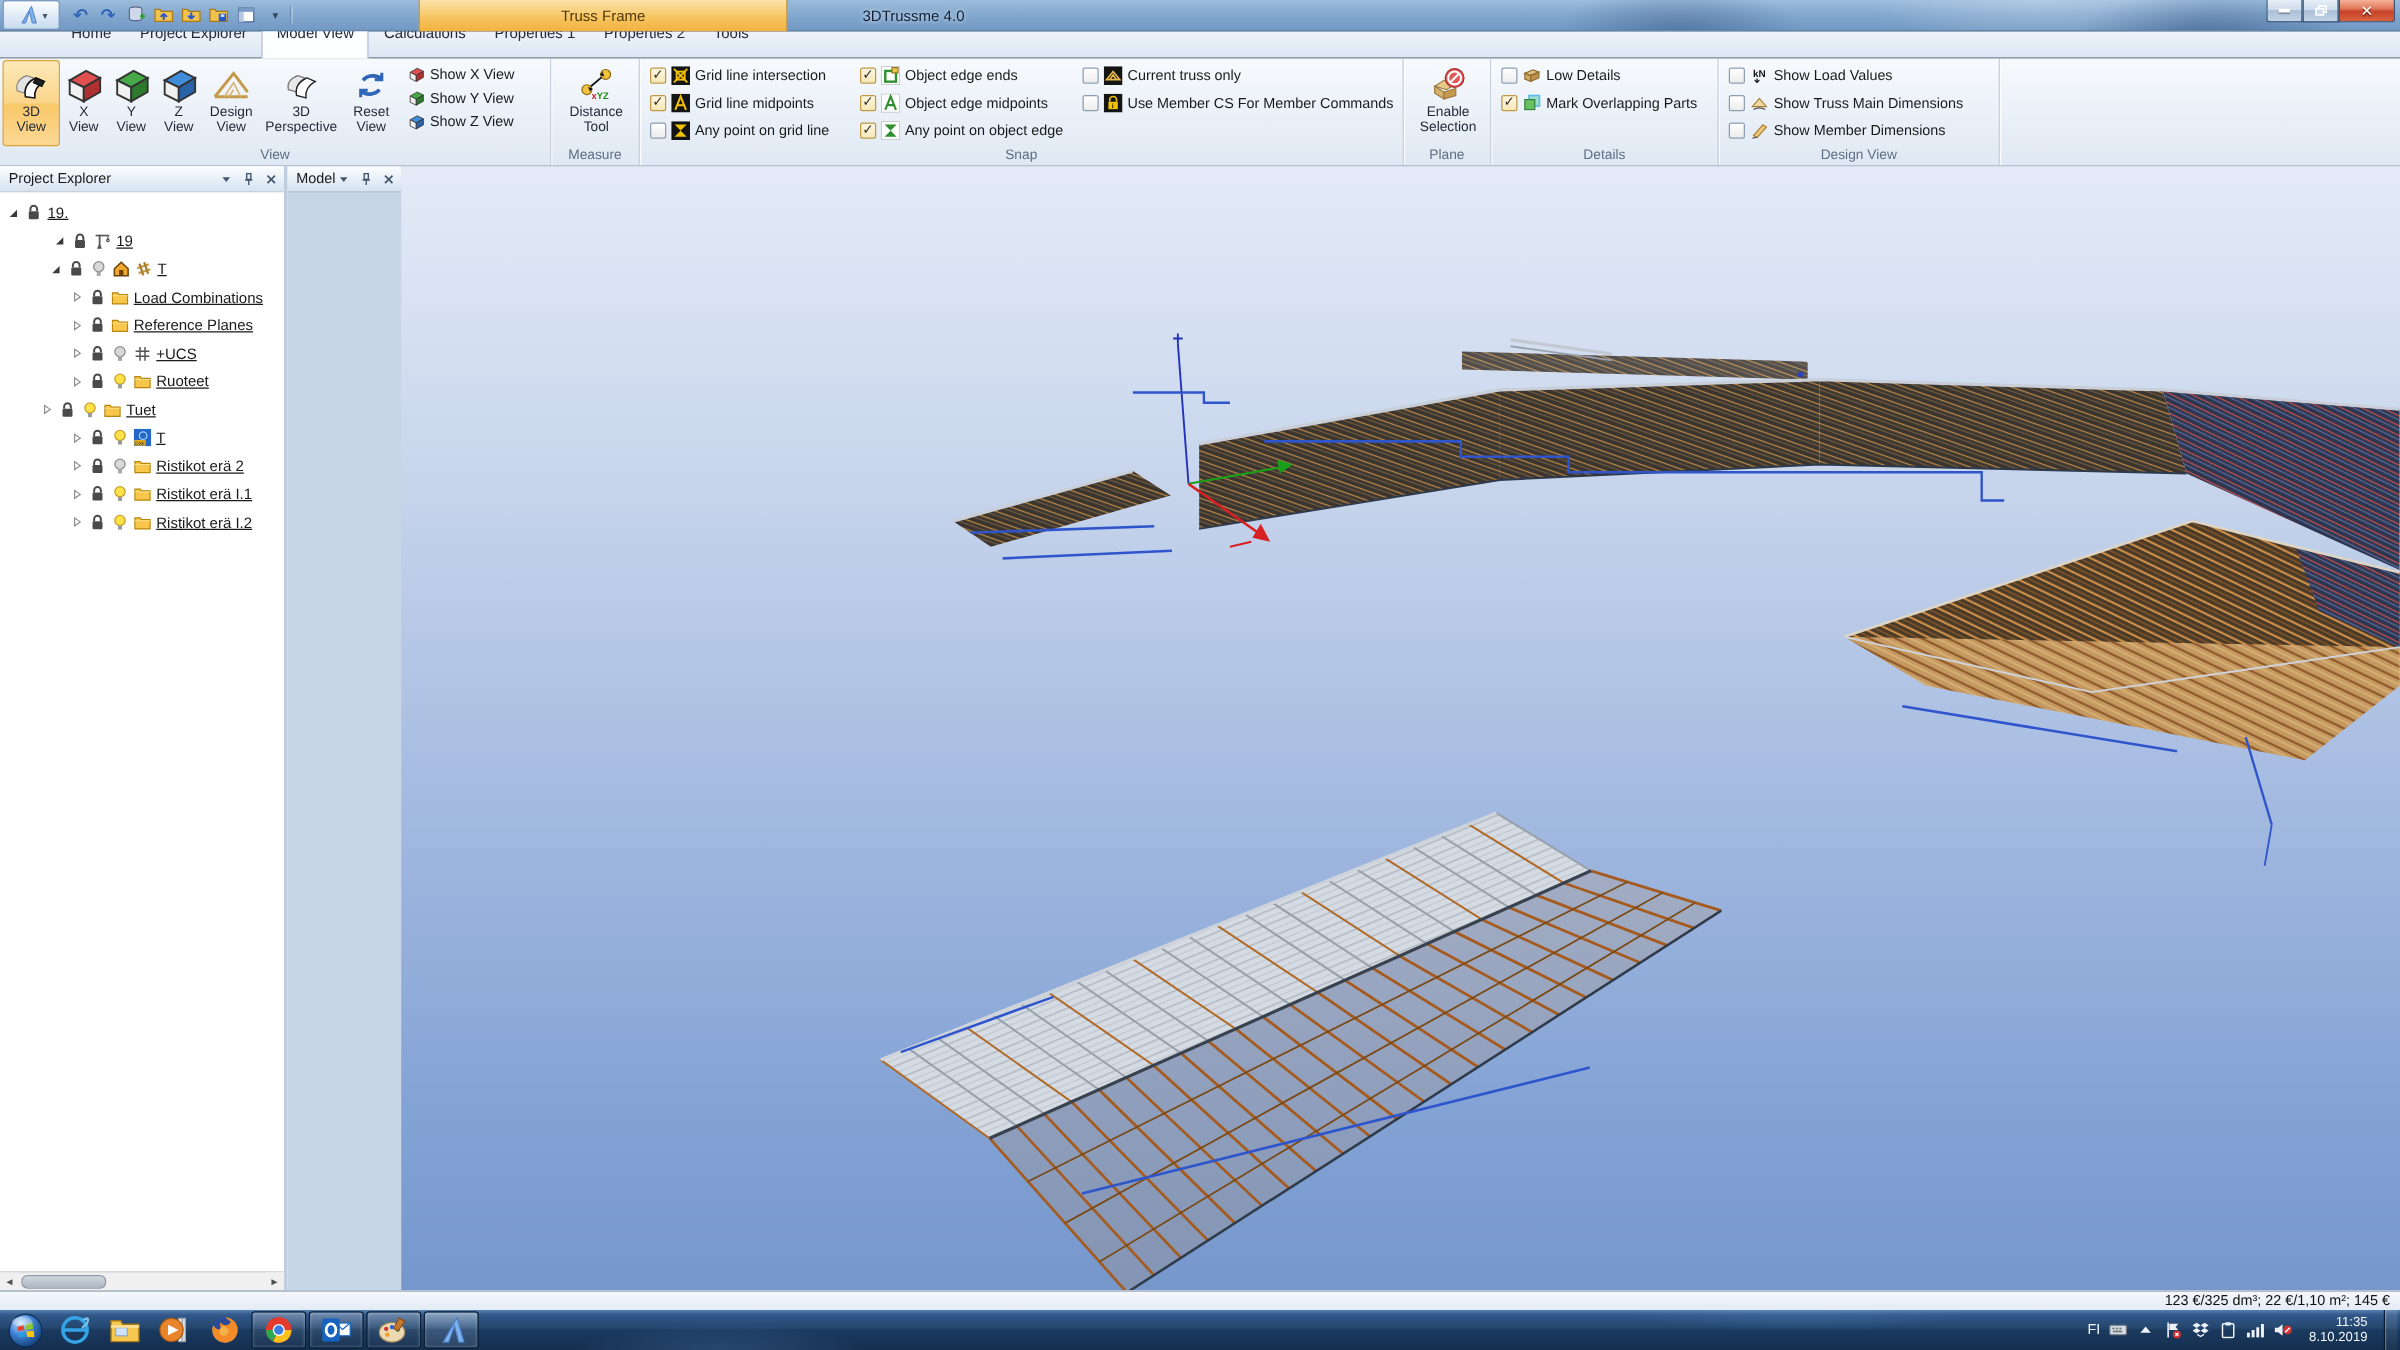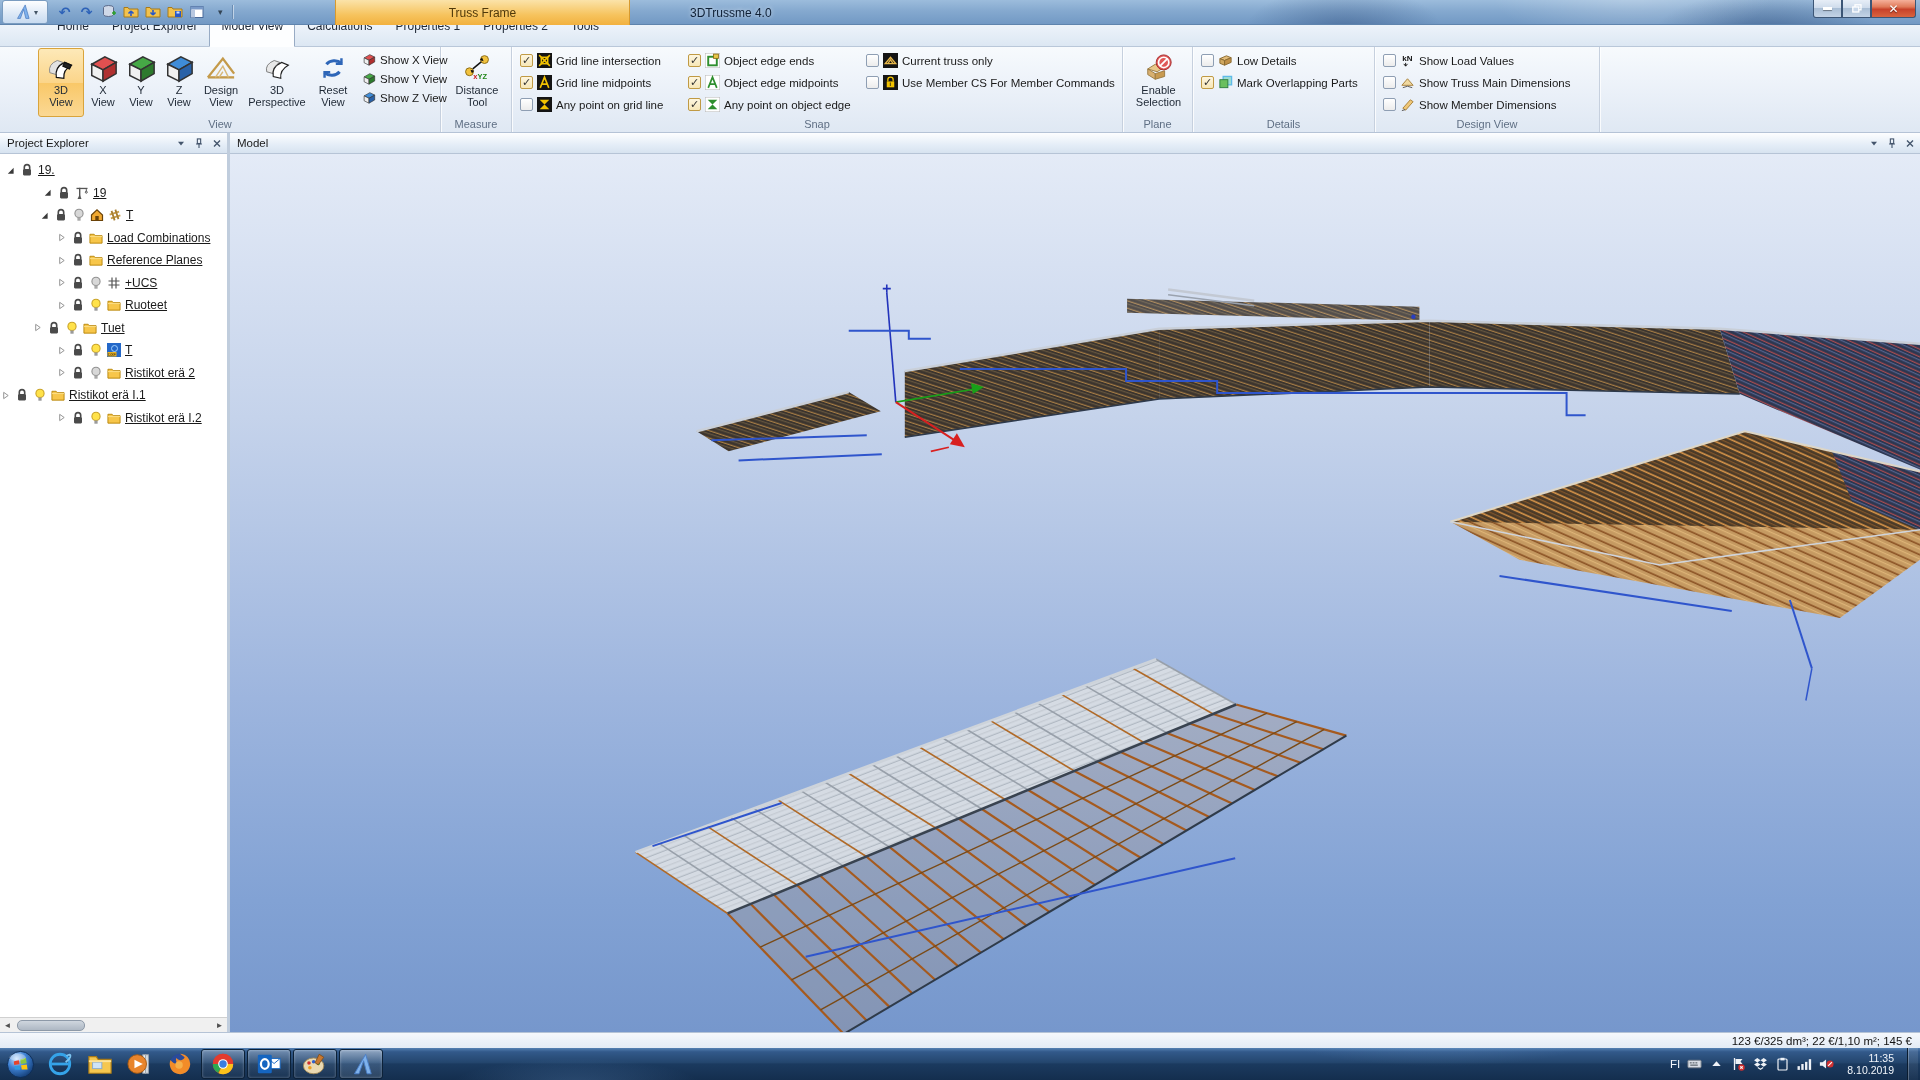--- a/index.html
+++ b/index.html
@@ -49,21 +49,21 @@
   .tab.selected{background:#fdfeff;border:1px solid #98abc4;border-bottom:1px solid #fdfeff;
     border-radius:3px 3px 0 0;margin-bottom:-1px;}
 
   
   .ribbon{height:86px;flex:0 0 86px;display:flex;
     background:linear-gradient(180deg,#f7fafd 0%,#eaf0f8 55%,#dfe8f3 100%);
     border-bottom:1px solid #b5c3d6;}
   .rgroup{display:flex;flex-direction:column;border-right:1px solid #c6d0de;box-shadow:1px 0 0 rgba(255,255,255,.8);}
   .rbody{flex:1;display:flex;align-items:flex-start;}
   .rlabel{height:15px;text-align:center;font-size:11px;color:#5f6f84;line-height:14px;}
-  .bigbtns{display:flex;align-items:stretch;height:100%;padding:1px 0 0 2px;margin-left:36px;}
+  .bigbtns{display:flex;align-items:stretch;height:100%;padding:1px 0 0 2px;}
   .bigbtn{display:flex;flex-direction:column;align-items:center;padding-top:3px;border:1px solid transparent;border-radius:3px;}
   .bigbtn .bicon{height:32px;display:flex;align-items:center;justify-content:center;}
   .bigbtn .bicon svg{width:30px;height:30px;}
   .bigbtn .cap{font-size:11px;line-height:12px;color:#1e2835;text-align:center;}
   .bigbtn.sel{background:linear-gradient(180deg,#fde9b8 0%,#fbd58a 50%,#f9c868 51%,#fbd894 100%);
     border:1px solid #d9a43c;}
   .togglecol{display:flex;flex-direction:column;padding:5px 0 0 6px;gap:4px;justify-content:center;}
   .titem{display:flex;align-items:center;gap:4px;height:15px;}
   .titem .sic svg{width:14px;height:13px;display:block;}
   .titem .clabel{font-size:11.5px;white-space:nowrap;}
@@ -93,21 +93,21 @@
   .trow{display:flex;align-items:center;height:22.5px;gap:4px;white-space:nowrap;text-decoration:underline;}
   .trow .exp{width:11px;flex:0 0 11px;display:flex;align-items:center;justify-content:center;}
   .trow .exp svg{width:9px;height:9px;}
   .trow .tic{width:14px;height:14px;flex:0 0 14px;}
   .trow .tic svg{width:14px;height:14px;display:block;}
   .trow .tlabel{font-size:12px;}
   .hscroll{height:15px;flex:0 0 15px;background:#f0f0f0;border-top:1px solid #d0d0d0;display:flex;align-items:center;}
   .harrow{width:15px;height:100%;display:flex;align-items:center;justify-content:center;font-size:8px;color:#505050;background:#f0f0f0;}
   .hthumb{width:68px;height:11px;margin-left:2px;border-radius:5px;background:linear-gradient(180deg,#cfd6de,#aeb8c4);border:1px solid #8d99a8;}
 
-  .viewport{flex:1;min-width:0;display:flex;flex-direction:column;}
+  .viewport{flex:1;min-width:0;display:flex;}
   .scene{flex:1;position:relative;
     background:linear-gradient(180deg,#e4ebf7 0%,#c5d3eb 30%,#9db5de 62%,#82a2d4 85%,#7697cc 100%);}
   .scene svg{position:absolute;inset:0;width:100%;height:100%;}
 
   
   .statusrow{height:16px;flex:0 0 16px;display:flex;align-items:center;
     background:linear-gradient(180deg,#f5f8fc,#e3ebf5);border-top:1px solid #b5c3d6;}
   .status-left{width:233px;flex:0 0 233px;}
   .status-right{flex:1;text-align:right;padding-right:8px;font-size:11.5px;color:#111;}
 
@@ -810,21 +810,21 @@
             </span>
             <span class="tic">
               <svg viewBox="0 0 15 13">
                 <path d="M1 4 V2.5 h4.5 l1.2 1.5 H14 V12 H1z" fill="#f7c64a" stroke="#b8860b"></path>
                 <path d="M1 5.5 h13" stroke="#fbe early08a" stroke-width="0"></path>
                 <path d="M1 5 h13" stroke="#fde08a" stroke-width="1"></path>
               </svg>
             </span>
             <span class="tlabel">Ristikot erä 2</span>
           </div>
-          <div class="trow" style="">
+          <div class="trow" style="padding-left: 56px;">
             <span class="exp">
               <svg viewBox="0 0 10 10">
                 <path d="M3 1.5 L8 5 L3 8.5z" fill="#fff" stroke="#8a8a8a"></path>
               </svg>
             </span>
             <span class="tic">
               <svg viewBox="0 0 12 13">
                 <path d="M3.5 5.5 V4 a2.5 2.5 0 0 1 5 0 v1.5" fill="none" stroke="#4a4a4a" stroke-width="1.5"></path>
                 <rect x="2.3" y="5.5" width="7.4" height="6" rx="1" fill="#4a4a4a"></rect>
               </svg>

